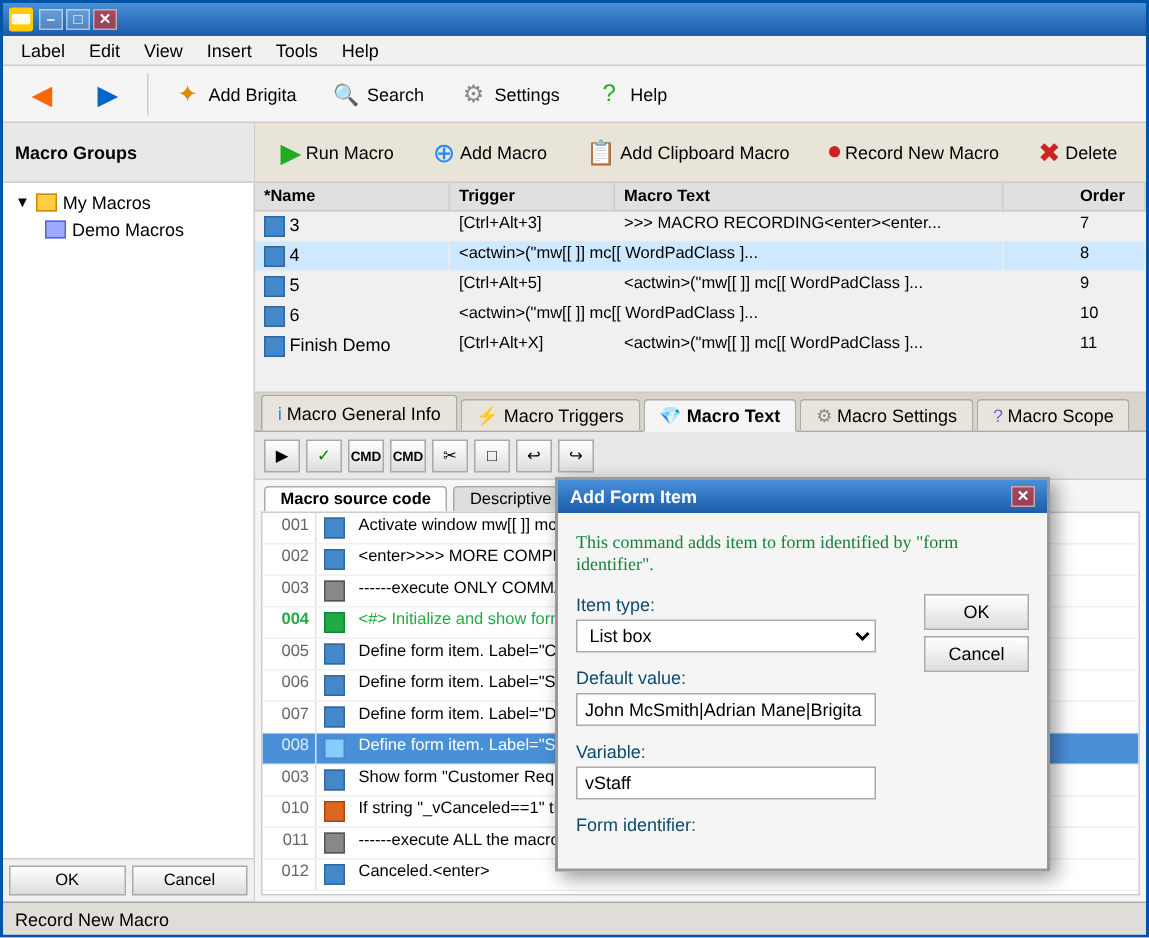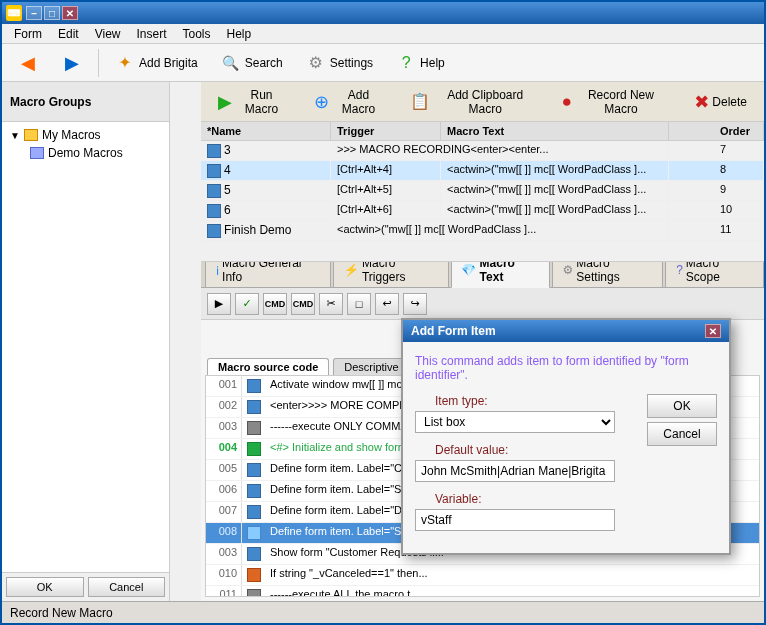--- a/index.html
+++ b/index.html
@@ -18,21 +18,21 @@
     .menu-bar { background: #f0f0f0; border-bottom: 1px solid #ccc; height: 20px; display: flex; align-items: center; padding: 0 4px; }
     .menu-item { padding: 2px 8px; cursor: pointer; font-size: 12px; }
 
     
     .toolbar { background: #f5f5f5; border-bottom: 1px solid #ccc; height: 38px; display: flex; align-items: center; padding: 0 6px; gap: 4px; }
     .tool-btn { display: flex; align-items: center; gap: 3px; padding: 3px 8px; border: 1px solid transparent; background: transparent; cursor: pointer; border-radius: 3px; font-size: 12px; }
     .tool-icon { width: 22px; height: 22px; display: flex; align-items: center; justify-content: center; }
     .sep { width: 1px; height: 28px; background: #ccc; margin: 0 2px; }
 
     
-    .main-layout { display: flex; flex: 1; overflow: hidden; gap: 31px; }
+    .main-layout { display: flex; flex: 1; overflow: hidden; }
 
     
     .left-panel { width: 168px; border-right: 1px solid #ccc; background: #fff; display: flex; flex-direction: column; }
     .left-header { background: #e8e8e8; border-bottom: 1px solid #ccc; padding: 6px 8px; font-weight: bold; font-size: 12px; height: 40px; display: flex; align-items: center; }
     .tree-area { flex: 1; padding: 4px; overflow: auto; }
     .tree-item { display: flex; align-items: center; gap: 4px; padding: 2px 4px; cursor: pointer; }
     .tree-folder { width: 14px; height: 12px; background: #ffcc44; border: 1px solid #cc8800; }
     .tree-sub { margin-left: 20px; }
 
     
@@ -59,42 +59,42 @@
     .tab-bar { display: flex; background: #d8d4cc; border-bottom: 1px solid #aaa; height: 26px; align-items: flex-end; padding-left: 4px; gap: 2px; }
     .tab { padding: 3px 10px; border: 1px solid #aaa; border-bottom: none; background: #e8e4dc; cursor: pointer; font-size: 11px; border-radius: 3px 3px 0 0; display: flex; align-items: center; gap: 3px; }
     .tab.active { background: #f5f5f5; font-weight: bold; border-bottom: 1px solid #f5f5f5; margin-bottom: -1px; }
     .tab-content { flex: 1; background: #f5f5f5; overflow: hidden; position: relative; }
 
     
     .code-area { display: flex; flex-direction: column; height: 100%; }
     .code-toolbar { background: #e8e8e8; border-bottom: 1px solid #ccc; height: 32px; display: flex; align-items: center; padding: 0 6px; gap: 4px; }
     .code-btn { width: 24px; height: 22px; border: 1px solid #aaa; background: linear-gradient(to bottom, #fff, #ddd); display: flex; align-items: center; justify-content: center; cursor: pointer; font-size: 11px; }
     .subtabs { display: flex; padding: 4px 6px 0; gap: 4px; }
-    .subtab { padding: 2px 10px; border: 1px solid #aaa; border-bottom: none; background: #ddd; cursor: pointer; font-size: 11px; border-radius: 3px 3px 0 0; margin-top: 34px; }
+    .subtab { padding: 2px 10px; border: 1px solid #aaa; border-bottom: none; background: #ddd; cursor: pointer; font-size: 11px; border-radius: 3px 3px 0 0; }
     .subtab.active { background: #fff; font-weight: bold; }
     .code-list { flex: 1; overflow: auto; background: #fff; border: 1px solid #ccc; margin: 0 4px 4px; }
     .code-row { display: flex; border-bottom: 1px solid #f0f0f0; cursor: pointer; }
     .code-row.selected { background: #4a90d9; color: white; }
     .code-num { width: 36px; padding: 2px 4px; text-align: right; color: #666; border-right: 1px solid #e0e0e0; font-size: 11px; min-width: 36px; }
     .code-row.selected .code-num { color: #ddeeff; }
     .code-icon { width: 18px; height: 18px; margin: 1px 3px; flex-shrink: 0; display: flex; align-items: center; justify-content: center; }
     .code-text { padding: 2px 4px; font-size: 11px; white-space: nowrap; overflow: hidden; text-overflow: ellipsis; }
 
     
     .status-bar { background: #e0ddd8; border-top: 1px solid #aaa; height: 22px; display: flex; align-items: center; padding: 0 8px; font-size: 11px; }
 
     
     .dialog-overlay { position: absolute; top: 0; left: 0; right: 0; bottom: 0; z-index: 100; }
     .dialog { position: absolute; top: 30px; left: 200px; width: 330px; background: #f5f5f5; border: 2px solid #999; box-shadow: 4px 4px 12px rgba(0,0,0,0.4); }
     .dialog-title { background: linear-gradient(to bottom, #4a90d9, #1a5ca8); color: white; padding: 4px 8px; font-size: 12px; font-weight: bold; display: flex; justify-content: space-between; align-items: center; }
     .dialog-close { width: 16px; height: 14px; background: rgba(200,50,50,0.7); border: 1px solid rgba(255,255,255,0.5); color: white; display: flex; align-items: center; justify-content: center; cursor: pointer; font-size: 10px; }
     .dialog-body { padding: 12px; }
-    .dialog-desc { color: #8b5cf6; margin-bottom: 12px; font-size: 12px; }
+    .dialog-desc { color: #15803d; margin-bottom: 12px; font-size: 12px; font-family: Liberation Serif, serif; }
     .form-row { margin-bottom: 10px; }
-    .form-label { font-size: 12px; margin-bottom: 3px; color: #7f1d1d; margin-left: 20px; }
+    .form-label { font-size: 12px; margin-bottom: 3px; color: #0c4a6e; }
     .form-input { width: 200px; border: 1px solid #aaa; padding: 3px 5px; font-size: 12px; background: white; }
     .form-select { width: 200px; border: 1px solid #aaa; padding: 2px 4px; font-size: 12px; background: white; }
     .dialog-btn { width: 70px; padding: 4px 8px; border: 1px solid #aaa; background: linear-gradient(to bottom, #fff, #ddd); cursor: pointer; font-size: 12px; text-align: center; }
 
     
     ::-webkit-scrollbar { width: 14px; height: 14px; }
     ::-webkit-scrollbar-track { background: #f0f0f0; }
     ::-webkit-scrollbar-thumb { background: #c0c0c0; border: 1px solid #aaa; }
 
     .small-icon-box { width: 14px; height: 14px; display: inline-block; border: 1px solid #888; background: #aabbcc; vertical-align: middle; }
@@ -111,21 +111,21 @@
   <div class="title-bar">
     <div class="title-bar-icon">⌨</div>
     <div class="title-bar-buttons">
       <div class="title-btn">–</div>
       <div class="title-btn">□</div>
       <div class="title-btn close">✕</div>
     </div>
   </div>
 
   <div class="menu-bar">
-    <span class="menu-item">Form</span>
+    <span class="menu-item">Label</span>
     <span class="menu-item">Edit</span>
     <span class="menu-item">View</span>
     <span class="menu-item">Insert</span>
     <span class="menu-item">Tools</span>
     <span class="menu-item">Help</span>
   </div>
 
   <div class="toolbar">
     <button class="tool-btn">
       <div class="tool-icon">
@@ -217,43 +217,43 @@
 
       <div class="macro-list">
         <div class="list-header">
           <div class="list-header-cell col-name">*Name</div>
           <div class="list-header-cell col-trigger">Trigger</div>
           <div class="list-header-cell col-text">Macro Text</div>
           <div class="list-header-cell col-order">Order</div>
         </div>
         <div class="list-row">
           <div class="list-cell col-name"><span class="small-icon-box small-icon-blue"></span> <span>3</span></div>
+          <div class="list-cell col-trigger">[Ctrl+Alt+3]</div>
           <div class="list-cell col-text">&gt;&gt;&gt; MACRO RECORDING&lt;enter&gt;&lt;enter...</div>
           <div class="list-cell col-order">7</div>
         </div>
         <div class="list-row selected">
           <div class="list-cell col-name"><span class="small-icon-box small-icon-blue"></span> <span>4</span></div>
-          <div class="list-cell col-trigger">[Ctrl+Alt+4]</div>
           <div class="list-cell col-text">&lt;actwin&gt;("mw[[ ]] mc[[ WordPadClass ]...</div>
           <div class="list-cell col-order">8</div>
         </div>
         <div class="list-row">
           <div class="list-cell col-name"><span class="small-icon-box small-icon-blue"></span> <span>5</span></div>
           <div class="list-cell col-trigger">[Ctrl+Alt+5]</div>
           <div class="list-cell col-text">&lt;actwin&gt;("mw[[ ]] mc[[ WordPadClass ]...</div>
           <div class="list-cell col-order">9</div>
         </div>
         <div class="list-row">
           <div class="list-cell col-name"><span class="small-icon-box small-icon-blue"></span> <span>6</span></div>
-          <div class="list-cell col-trigger">[Ctrl+Alt+6]</div>
           <div class="list-cell col-text">&lt;actwin&gt;("mw[[ ]] mc[[ WordPadClass ]...</div>
           <div class="list-cell col-order">10</div>
         </div>
         <div class="list-row">
           <div class="list-cell col-name"><span class="small-icon-box small-icon-blue"></span> <span>Finish Demo</span></div>
+          <div class="list-cell col-trigger">[Ctrl+Alt+X]</div>
           <div class="list-cell col-text">&lt;actwin&gt;("mw[[ ]] mc[[ WordPadClass ]...</div>
           <div class="list-cell col-order">11</div>
         </div>
       </div>
 
       <div class="tabs-container">
         <div class="tab-bar">
           <div class="tab">
             <span style="color:#2288ff;">ℹ</span>
             <span>Macro General Info</span>
@@ -401,20 +401,24 @@
                       </select>
                     </div>
                     <div class="form-row">
                       <div class="form-label">Default value:</div>
                       <input type="text" class="form-input" style="width: 200px;" value="John McSmith|Adrian Mane|Brigita Largo">
                     </div>
                     <div class="form-row">
                       <div class="form-label">Variable:</div>
                       <input type="text" class="form-input" value="vStaff" style="">
                     </div>
+                    <div class="form-row">
+                      <div class="form-label">Form identifier:</div>
+
+                    </div>
                   </div>
                   <div style="display:flex;flex-direction:column;gap:4px;padding-top:0;min-width:70px;">
                     <button class="dialog-btn">OK</button>
                     <button class="dialog-btn">Cancel</button>
                   </div>
                 </div>
               </div>
             </div>
           </div>
         </div>

